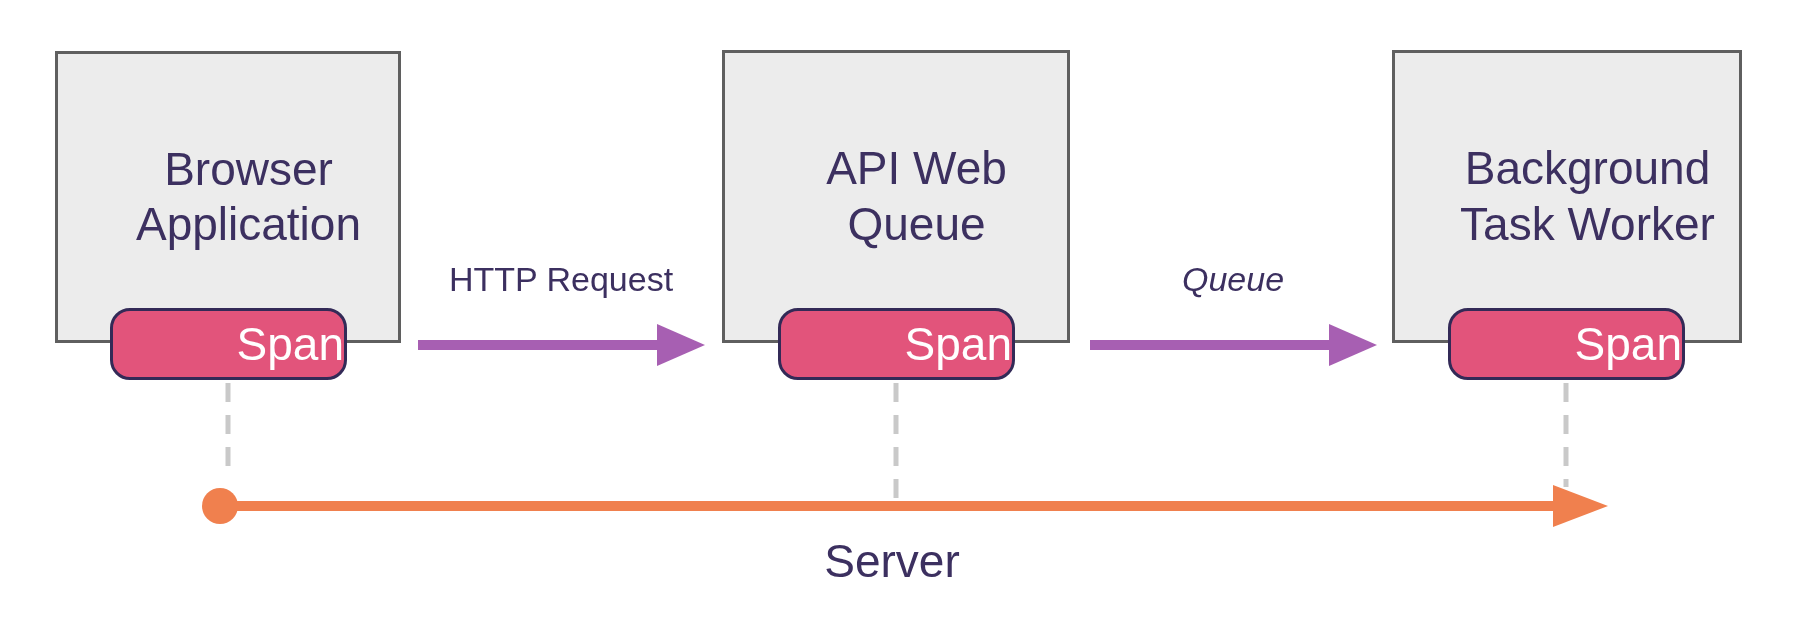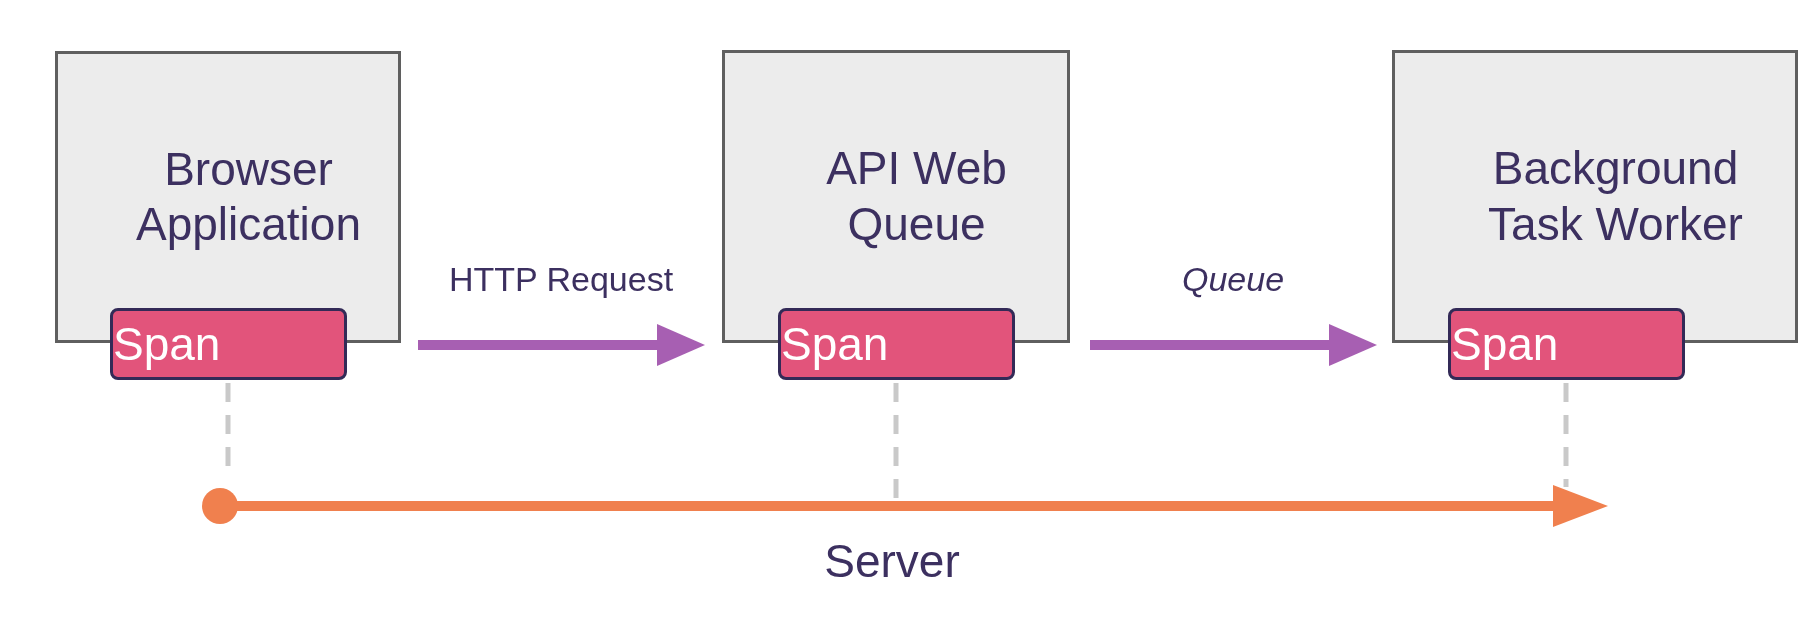--- a/index.html
+++ b/index.html
@@ -17,21 +17,21 @@
     border:3px solid var(--box-border);box-sizing:border-box;
     display:flex;align-items:center;justify-content:center;text-align:center;
   }
   .box-title{
     font-size:46px;line-height:1.2;color:var(--title-text);
     padding:0 14px;font-weight:400;margin-left:41px;
   }
   .span-badge{
     position:absolute;width:237px;height:72px;box-sizing:border-box;
     background:var(--span-fill);border:3px solid var(--span-border);
-    border-radius:8px;display:flex;align-items:center;justify-content:flex-start;
+    border-radius:20px;display:flex;align-items:center;justify-content:flex-end;
     color:var(--span-text);font-size:46px;
   }
   .edge-label{
     position:absolute;transform:translateX(-50%);font-size:34px;
     color:var(--title-text);white-space:nowrap;
   }
   .arrow{position:absolute;height:42px;}
   .arrow .shaft{position:absolute;left:0;top:16px;height:10px;background:var(--arrow-purple);}
   .arrow .head{
     position:absolute;top:0;width:0;height:0;
@@ -69,21 +69,21 @@
     <span>Span</span>
   </div>
 
   <div class="box" style="left:722px;top:50px;width:348px;height:293px;">
     <div class="box-title">API Web Queue</div>
   </div>
   <div class="span-badge" style="left:778px;top:308px;">
     <span>Span</span>
   </div>
 
-  <div class="box" style="left:1392px;top:50px;width:406px;height:293px;">
+  <div class="box" style="left:1392px;top:50px;width:350px;height:293px;">
     <div class="box-title">Background Task Worker</div>
   </div>
   <div class="span-badge" style="left:1448px;top:308px;">
     <span>Span</span>
   </div>
 
   <div class="edge-label" style="left:561px;top:260px;">HTTP Request</div>
   <div class="arrow" style="left:418px;top:324px;width:287px;">
     <div class="shaft" style="width:241px;"></div>
     <div class="head" style="left:239px;"></div>

